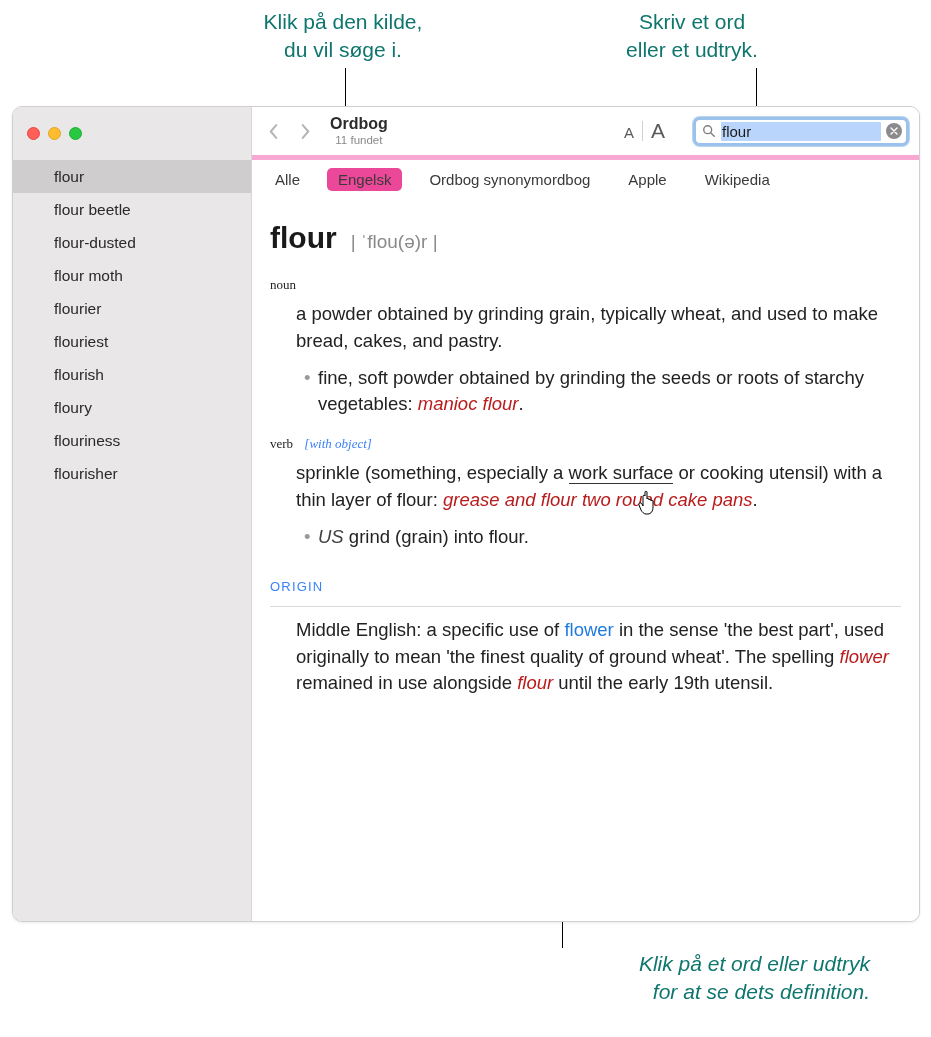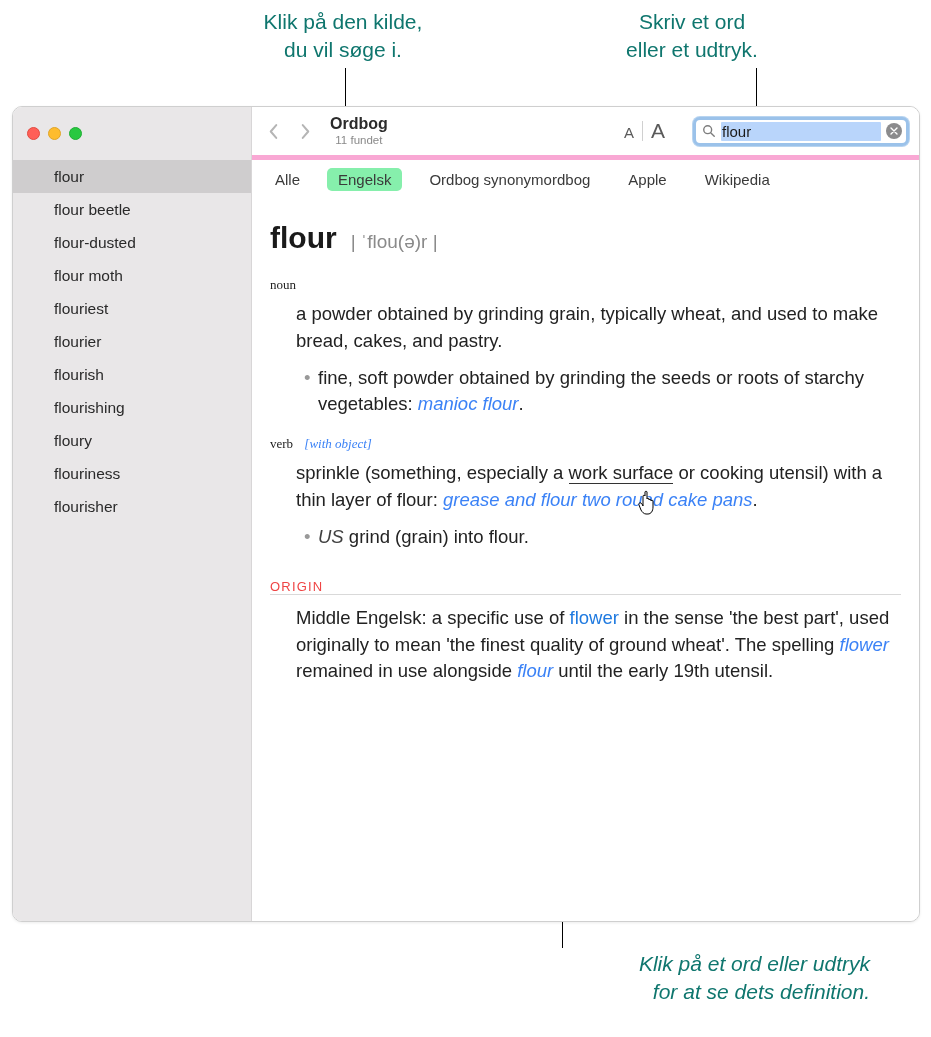--- a/index.html
+++ b/index.html
@@ -137,46 +137,46 @@
     padding: 8px 12px 10px 12px;
     font-size: 15px;
     color: #3a3a3a;
   }
   .tab {
     padding: 3px 11px;
     border-radius: 5px;
     cursor: default;
   }
   .tab.selected {
-    background: #86efac;
+    background: #ec4899;
   }
   .content {
     flex: 1;
     padding: 20px 18px 10px 18px;
     overflow: auto;
   }
   .headword {
     display: flex; align-items: baseline; gap: 14px;
     margin-bottom: 22px;
   }
   .headword .word { font-size: 30px; font-weight: 700; color: #1a1a1a; }
   .headword .pron { font-size: 19px; color: #8a8a8a; }
   .pos { font-size: 13px; color: #222; margin-bottom: 8px; font-family: Liberation Serif, serif; }
   .pos .qual { font-style: italic; color: #3b82f6; margin-left: 8px; }
   .def-block { margin-left: 26px; margin-bottom: 18px; font-size: 18.5px; line-height: 1.45; color: #222; }
   .sub-def { margin-left: 8px; margin-top: 10px; position: relative; padding-left: 14px; }
   .sub-def::before {
     content: "•"; position: absolute; left: 0; top: 0; color: #999;
   }
-  .italic { font-style: italic; color: #3b82f6; }
+  .italic { font-style: italic; color: #b91c1c; }
   .region { font-style: italic; color: #404040; }
   .origin-head {
-    font-size: 13px; letter-spacing: 1.2px; color: #ef4444;
+    font-size: 13px; letter-spacing: 1.2px; color: #3b82f6;
     border-bottom: 1px solid #d9d9d9;
-    padding-bottom: 0;
+    padding-bottom: 12px;
     margin: 28px 0 10px 0;
   }
   .origin-body {
     margin-left: 26px;
     font-size: 18.5px;
     line-height: 1.45;
     color: #222;
   }
   .link { color: #1f7ae0; cursor: pointer; }
   .underlined { border-bottom: 1px solid #333; }
@@ -206,24 +206,23 @@
     <div class="traffic">
       <div class="dot red"></div>
       <div class="dot yellow"></div>
       <div class="dot green"></div>
     </div>
     <div class="sidebar-list">
       <div class="sidebar-item selected">flour</div>
       <div class="sidebar-item">flour beetle</div>
       <div class="sidebar-item">flour-dusted</div>
       <div class="sidebar-item">flour moth</div>
+      <div class="sidebar-item">flourier</div>
       <div class="sidebar-item">flouriest</div>
-      <div class="sidebar-item">flourier</div>
       <div class="sidebar-item">flourish</div>
-      <div class="sidebar-item">flourishing</div>
       <div class="sidebar-item">floury</div>
       <div class="sidebar-item">flouriness</div>
       <div class="sidebar-item">flourisher</div>
     </div>
   </div>
 
   <div class="main">
 
     <div class="toolbar">
       <div class="nav-btn">
@@ -289,21 +288,21 @@
       </div>
       <div class="def-block">
         <span>sprinkle (something, especially a </span><span class="underlined">work surface</span><span> or cooking utensil) with a thin layer of flour: </span><span class="italic">grease and flour two round cake pans</span><span>.</span>
         <div class="sub-def">
           <span class="region">US</span><span> grind (grain) into flour.</span>
         </div>
       </div>
 
       <div class="origin-head">ORIGIN</div>
       <div class="origin-body">
-        <span>Middle Engelsk: a specific use of </span><span class="link">flower</span><span> in the sense 'the best part', used originally to mean 'the finest quality of ground wheat'. The spelling </span><span class="italic">flower</span><span> remained in use alongside </span><span class="italic">flour</span><span> until the early 19th utensil.</span>
+        <span>Middle English: a specific use of </span><span class="link">flower</span><span> in the sense 'the best part', used originally to mean 'the finest quality of ground wheat'. The spelling </span><span class="italic">flower</span><span> remained in use alongside </span><span class="italic">flour</span><span> until the early 19th utensil.</span>
       </div>
 
     </div>
   </div>
 </div>
 
 <svg class="cursor-img" style="left:638px; top:490px;" width="22" height="26" viewBox="0 0 22 26">
   <path d="M7 2 C7 1 9 1 9 2 L9 9 C9 8 11 8 11 9 L11 10 C11 9 13 9 13 10 L13 11 C13 10 15 10 15 11 L15 17 C15 21 13 24 10 24 L8 24 C6 24 4 22 3 20 L1 15 C0 13 3 12 4 14 L5 16 L5 6 C5 5 7 5 7 6 Z" fill="#fff" stroke="#000" stroke-width="1"></path>
 </svg>
 

